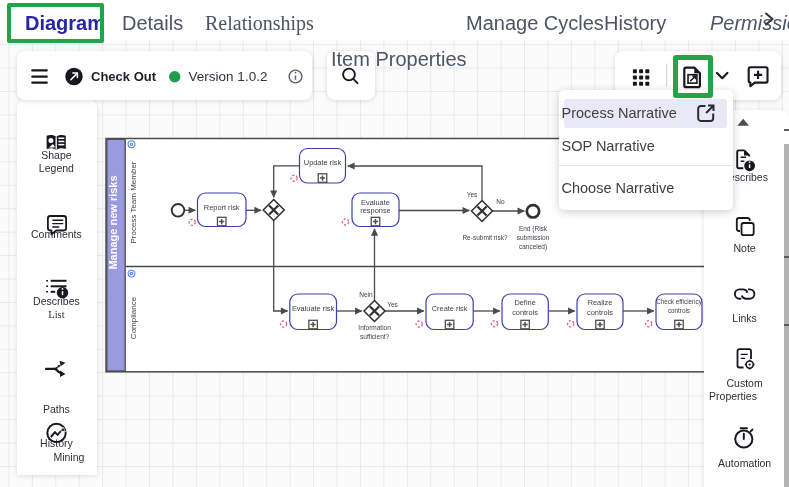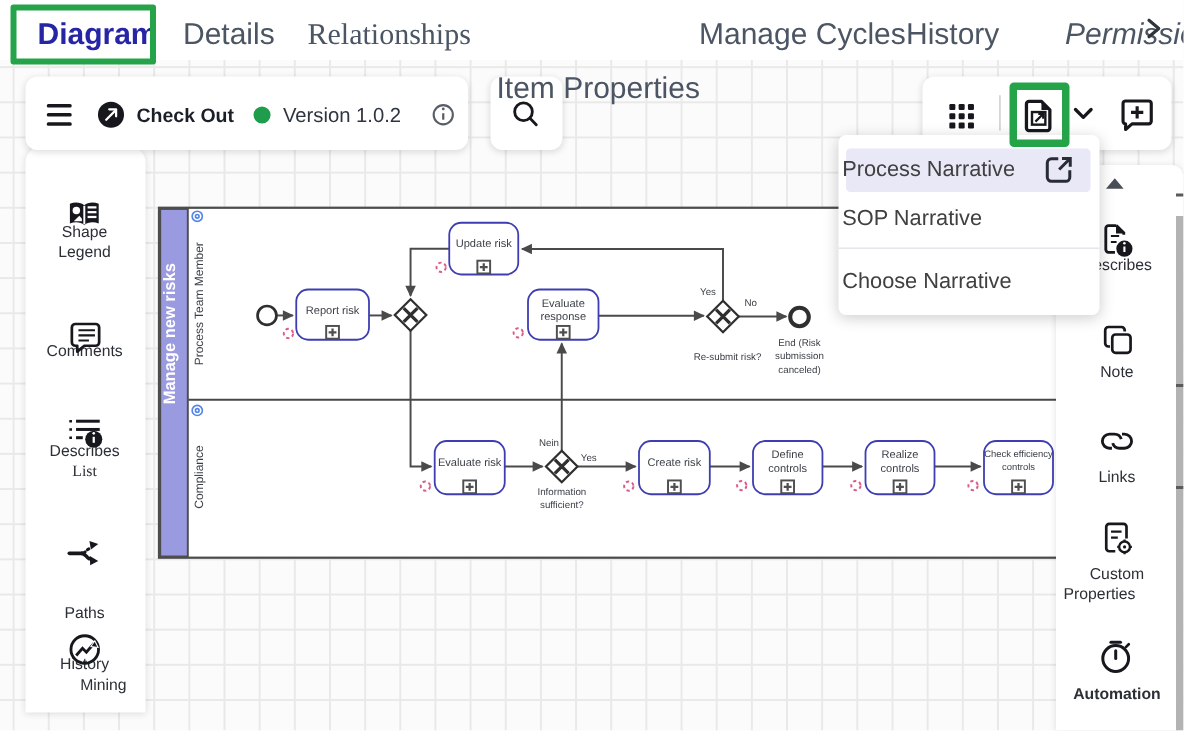--- a/index.html
+++ b/index.html
@@ -200,21 +200,21 @@
     <span class="sblabel" style="left:39.6px; top:339.4px;">History</span>
     <span class="sblabel" style="left:39.6px; top:353.4px;padding-left:25px;">Mining</span>
   </div>
 
   <div id="sideR">
     <span class="sblabel" style="left:40.6px; top:61.4px;">Describes</span>
     <span class="sblabel" style="left:40.6px; top:131.6px;">Note</span>
     <span class="sblabel" style="left:40.6px; top:201.6px;">Links</span>
     <span class="sblabel" style="left:40.6px; top:267.3px;">Custom</span>
     <span class="sblabel" style="left:29px; top:279.7px;">Properties</span>
-    <span class="sblabel" style="left:40.6px; top:346.7px;font-weight:bold;">Automation</span>
+    <span class="sblabel" style="left:40.6px; top:346.7px;">Automation</span>
   </div>
   <div id="scrollband"></div>
   <div class="scrollmark" style="top:128.5px;"></div>
   <div class="scrollmark" style="top:255.7px;"></div>
   <div class="scrollmark" style="top:324.2px;"></div>
 
   <div class="panel" id="toolbarL"></div>
   <div class="panel" id="searchbtn"></div>
   <div class="panel" id="toolbarR"></div>
 

